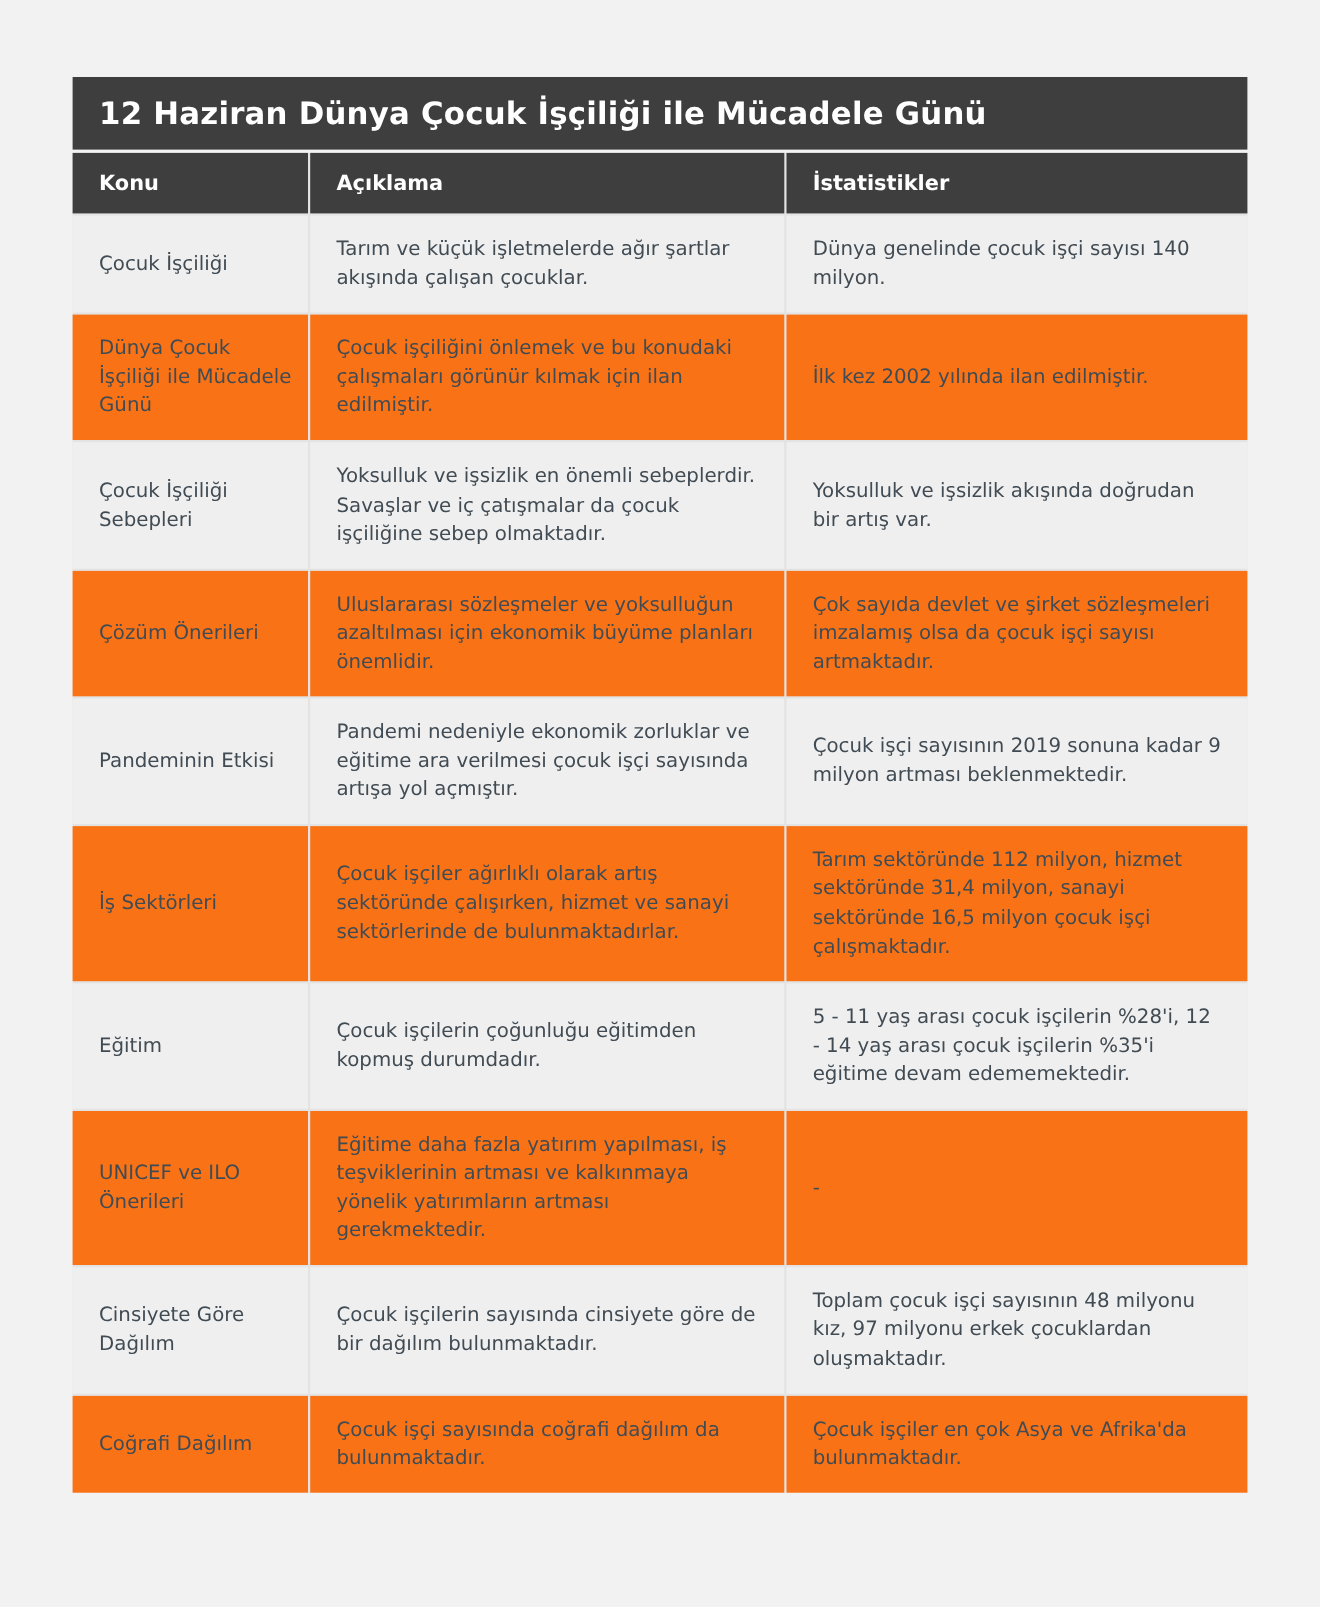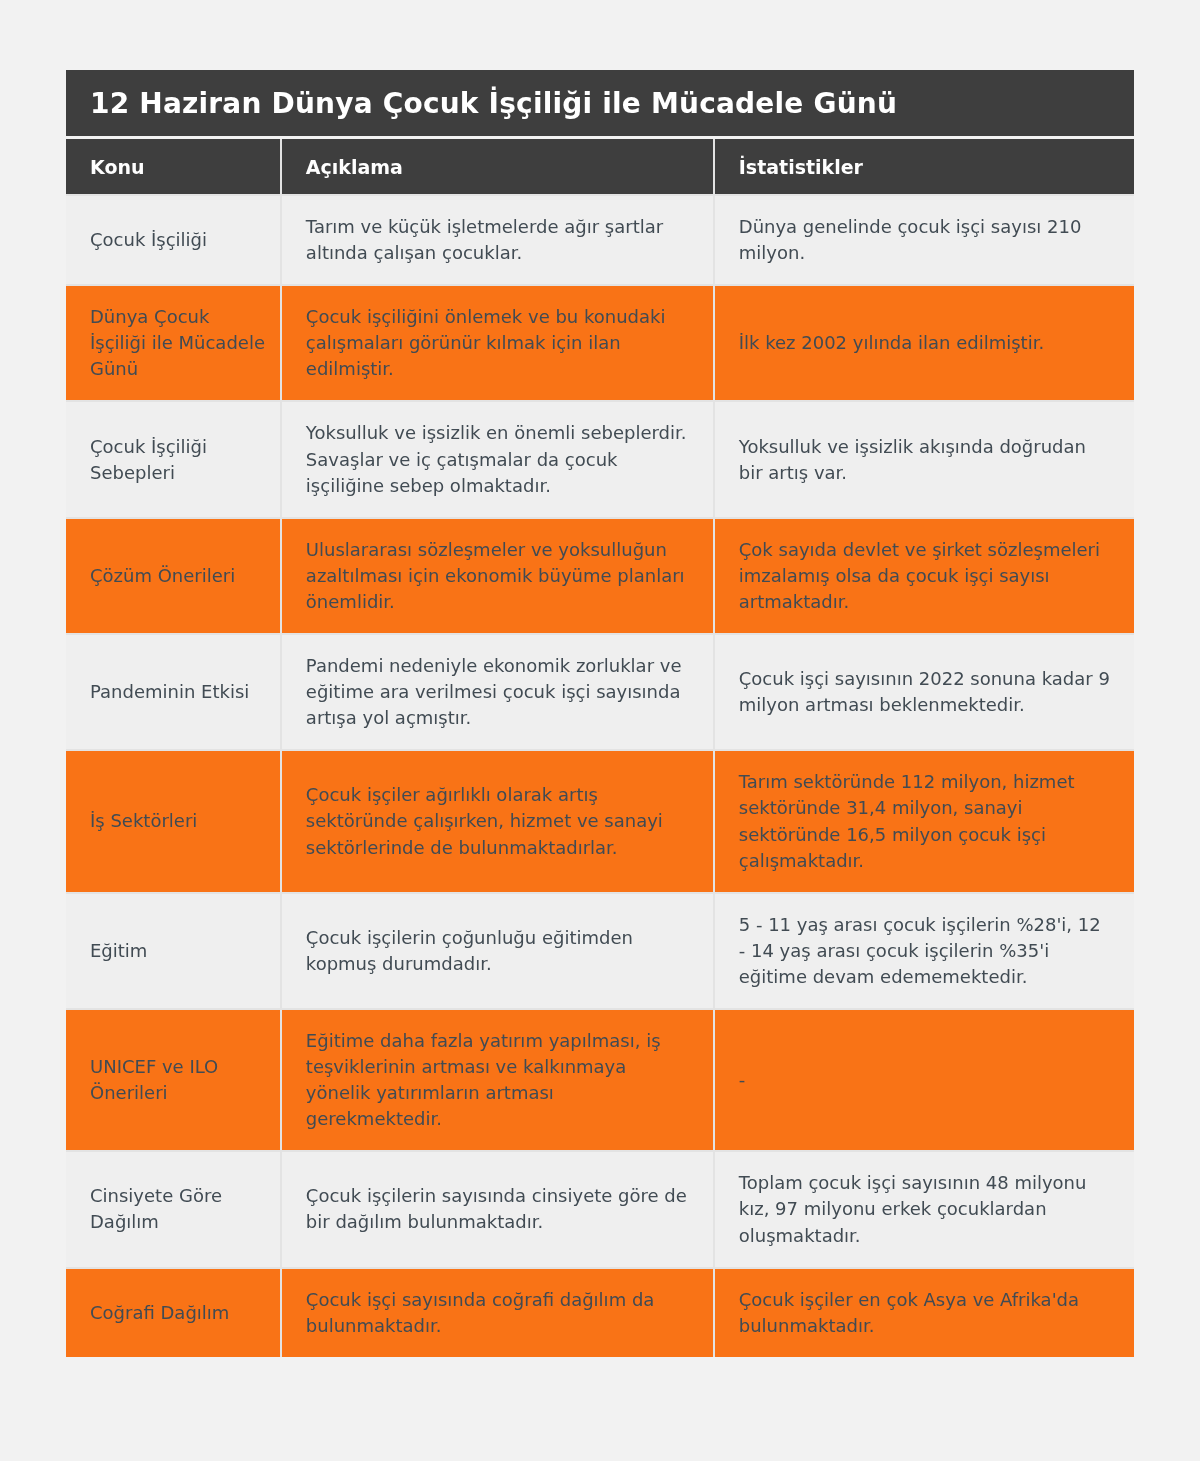--- a/index.html
+++ b/index.html
@@ -89,22 +89,22 @@
     <div class="grid">
 
       <div class="row">
         <div class="col-header">Konu</div>
         <div class="col-header">Açıklama</div>
         <div class="col-header">İstatistikler</div>
       </div>
 
       <div class="row">
         <div class="cell konu-cell">Çocuk İşçiliği</div>
-        <div class="cell">Tarım ve küçük işletmelerde ağır şartlar altında çalışan çocuklar.</div>
-        <div class="cell">Dünya genelinde çocuk işçi sayısı 210 milyon.</div>
+        <div class="cell">Tarım ve küçük işletmelerde ağır şartlar akışında çalışan çocuklar.</div>
+        <div class="cell">Dünya genelinde çocuk işçi sayısı 140 milyon.</div>
       </div>
 
       <div class="row">
         <div class="cell konu-cell">Dünya Çocuk İşçiliği ile Mücadele Günü</div>
         <div class="cell">Çocuk işçiliğini önlemek ve bu konudaki çalışmaları görünür kılmak için ilan edilmiştir.</div>
         <div class="cell">İlk kez 2002 yılında ilan edilmiştir.</div>
       </div>
 
       <div class="row">
         <div class="cell konu-cell">Çocuk İşçiliği Sebepleri</div>
@@ -114,21 +114,21 @@
 
       <div class="row">
         <div class="cell konu-cell">Çözüm Önerileri</div>
         <div class="cell">Uluslararası sözleşmeler ve yoksulluğun azaltılması için ekonomik büyüme planları önemlidir.</div>
         <div class="cell">Çok sayıda devlet ve şirket sözleşmeleri imzalamış olsa da çocuk işçi sayısı artmaktadır.</div>
       </div>
 
       <div class="row">
         <div class="cell konu-cell">Pandeminin Etkisi</div>
         <div class="cell">Pandemi nedeniyle ekonomik zorluklar ve eğitime ara verilmesi çocuk işçi sayısında artışa yol açmıştır.</div>
-        <div class="cell">Çocuk işçi sayısının 2022 sonuna kadar 9 milyon artması beklenmektedir.</div>
+        <div class="cell">Çocuk işçi sayısının 2019 sonuna kadar 9 milyon artması beklenmektedir.</div>
       </div>
 
       <div class="row">
         <div class="cell konu-cell">İş Sektörleri</div>
         <div class="cell">Çocuk işçiler ağırlıklı olarak artış sektöründe çalışırken, hizmet ve sanayi sektörlerinde de bulunmaktadırlar.</div>
         <div class="cell">Tarım sektöründe 112 milyon, hizmet sektöründe 31,4 milyon, sanayi sektöründe 16,5 milyon çocuk işçi çalışmaktadır.</div>
       </div>
 
       <div class="row">
         <div class="cell konu-cell">Eğitim</div>

